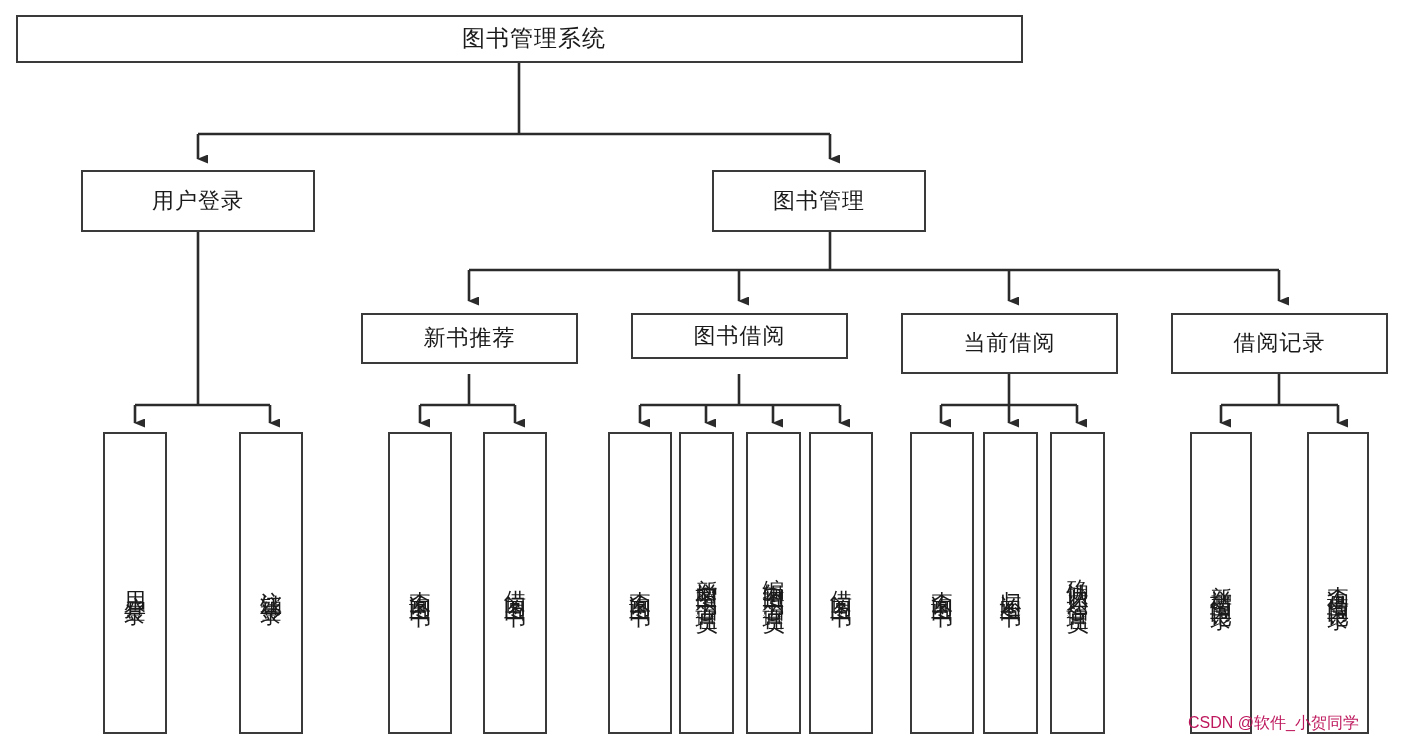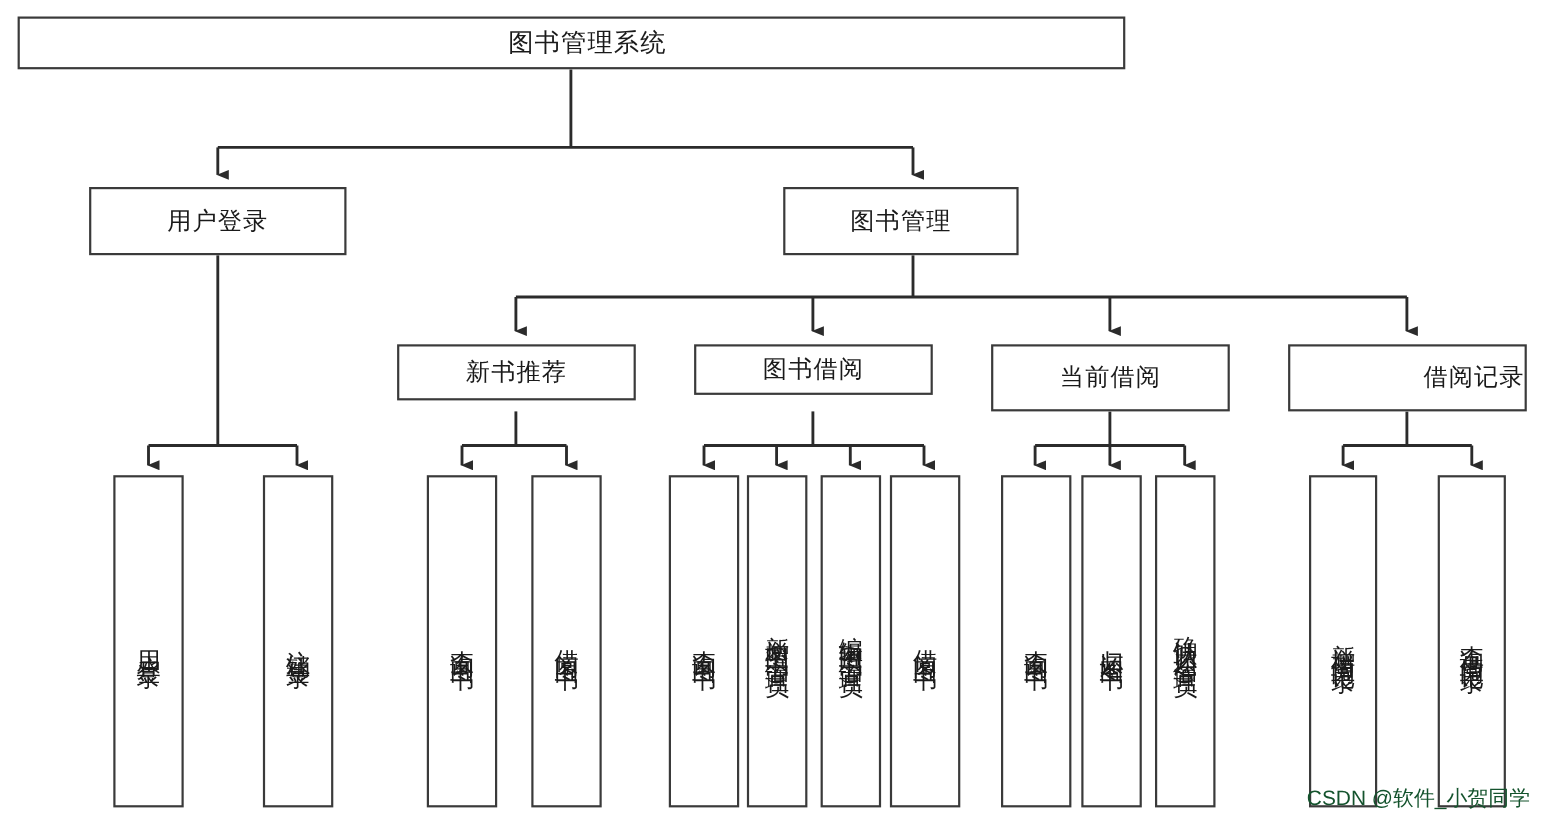--- a/index.html
+++ b/index.html
@@ -57,22 +57,22 @@
     text-orientation: upright;
     font-size: 22px;
     letter-spacing: 5px;
     line-height: 1;
     white-space: nowrap;
   }
   .watermark {
     position: absolute;
     left: 1188px;
     top: 713px;
-    font-size: 19px;
-    color: #14532d;
+    font-size: 16px;
+    color: #be185d;
     white-space: nowrap;
     z-index: 5;
   }
 </style>
 </head>
 <body>
 
 <div id="canvas">
 
   <svg class="connectors" viewBox="0 0 1405 747" xmlns="http://www.w3.org/2000/svg">
@@ -138,21 +138,21 @@
 
   <div class="node horiz" style="left:361px; top:313px; width:217px; height:51px;">
     <span class="lbl">新书推荐</span>
   </div>
   <div class="node horiz" style="left:631px; top:313px; width:217px; height:46px;">
     <span class="lbl">图书借阅</span>
   </div>
   <div class="node horiz" style="left:901px; top:313px; width:217px; height:61px;">
     <span class="lbl">当前借阅</span>
   </div>
-  <div class="node horiz" style="left:1171px; top:313px; width:217px; height:61px;justify-content:flex-end;">
+  <div class="node horiz" style="left:1171px; top:313px; width:217px; height:61px;">
     <span class="lbl">借阅记录</span>
   </div>
 
   <div class="node vert" style="left:103px; top:432px; width:64px; height:302px;">
     <span class="lbl">用户登录</span>
   </div>
   <div class="node vert" style="left:239px; top:432px; width:64px; height:302px;">
     <span class="lbl">注销登录</span>
   </div>
 

